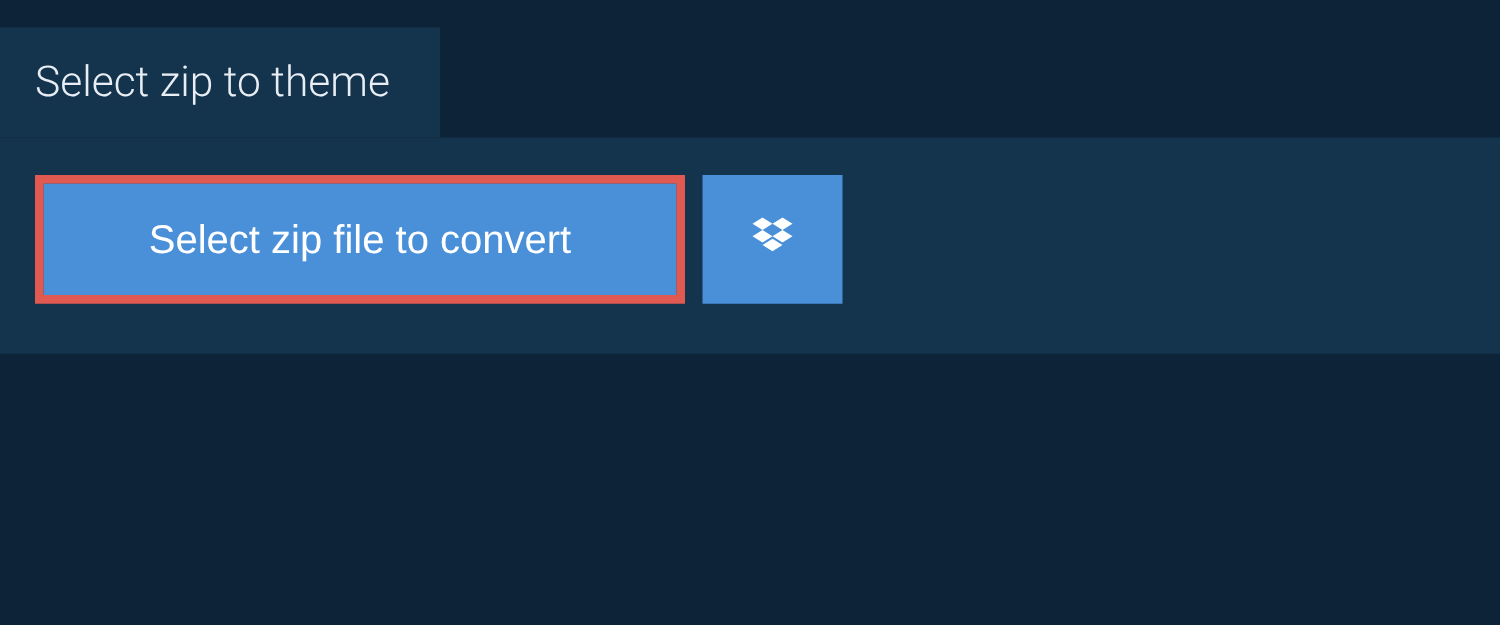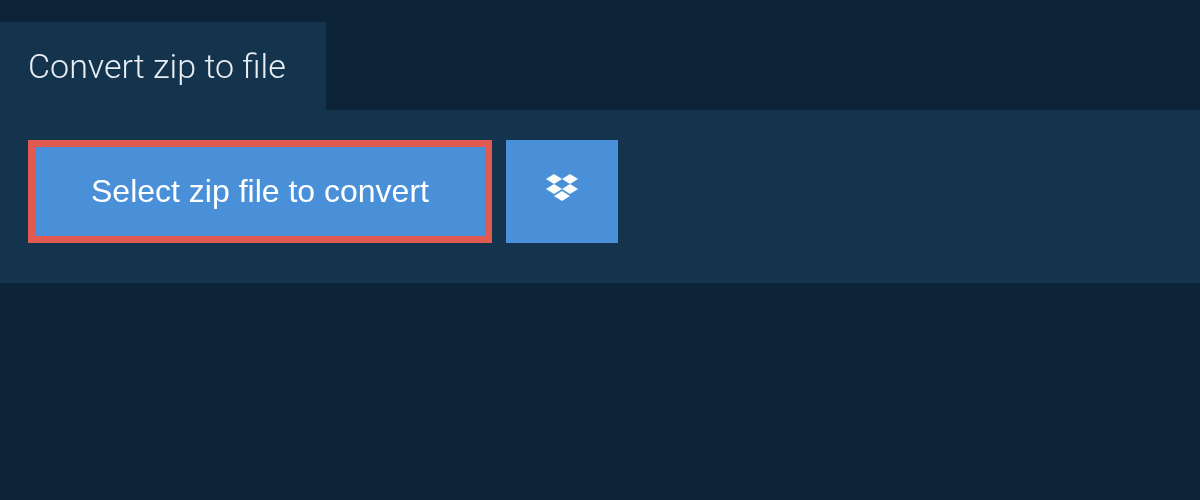--- a/index.html
+++ b/index.html
@@ -34,21 +34,21 @@
     }
     .select-button-wrap {
       border: 7px solid #e05a52;
       display: inline-flex;
     }
     .select-button {
       background: #4a90d9;
       color: #ffffff;
       font-size: 32px;
       font-weight: 300;
-      padding: 26px 56px;
+      padding: 26px 84px;
       border: none;
       cursor: pointer;
       display: flex;
       align-items: center;
       justify-content: center;
       white-space: nowrap;
     }
     .dropbox-button {
       background: #4a90d9;
       border: none;
@@ -63,21 +63,21 @@
       height: 40px;
       fill: #ffffff;
     }
   </style>
 </head>
 <body>
 
 
 
 <div class="tab-header">
-  <span>Convert zip to file</span>
+  <span>Select zip to theme</span>
 </div>
 
 <div class="panel">
   <div class="button-row">
 
     <div class="select-button-wrap">
       <button class="select-button">
         <span>Select zip file to convert</span>
       </button>
     </div>

